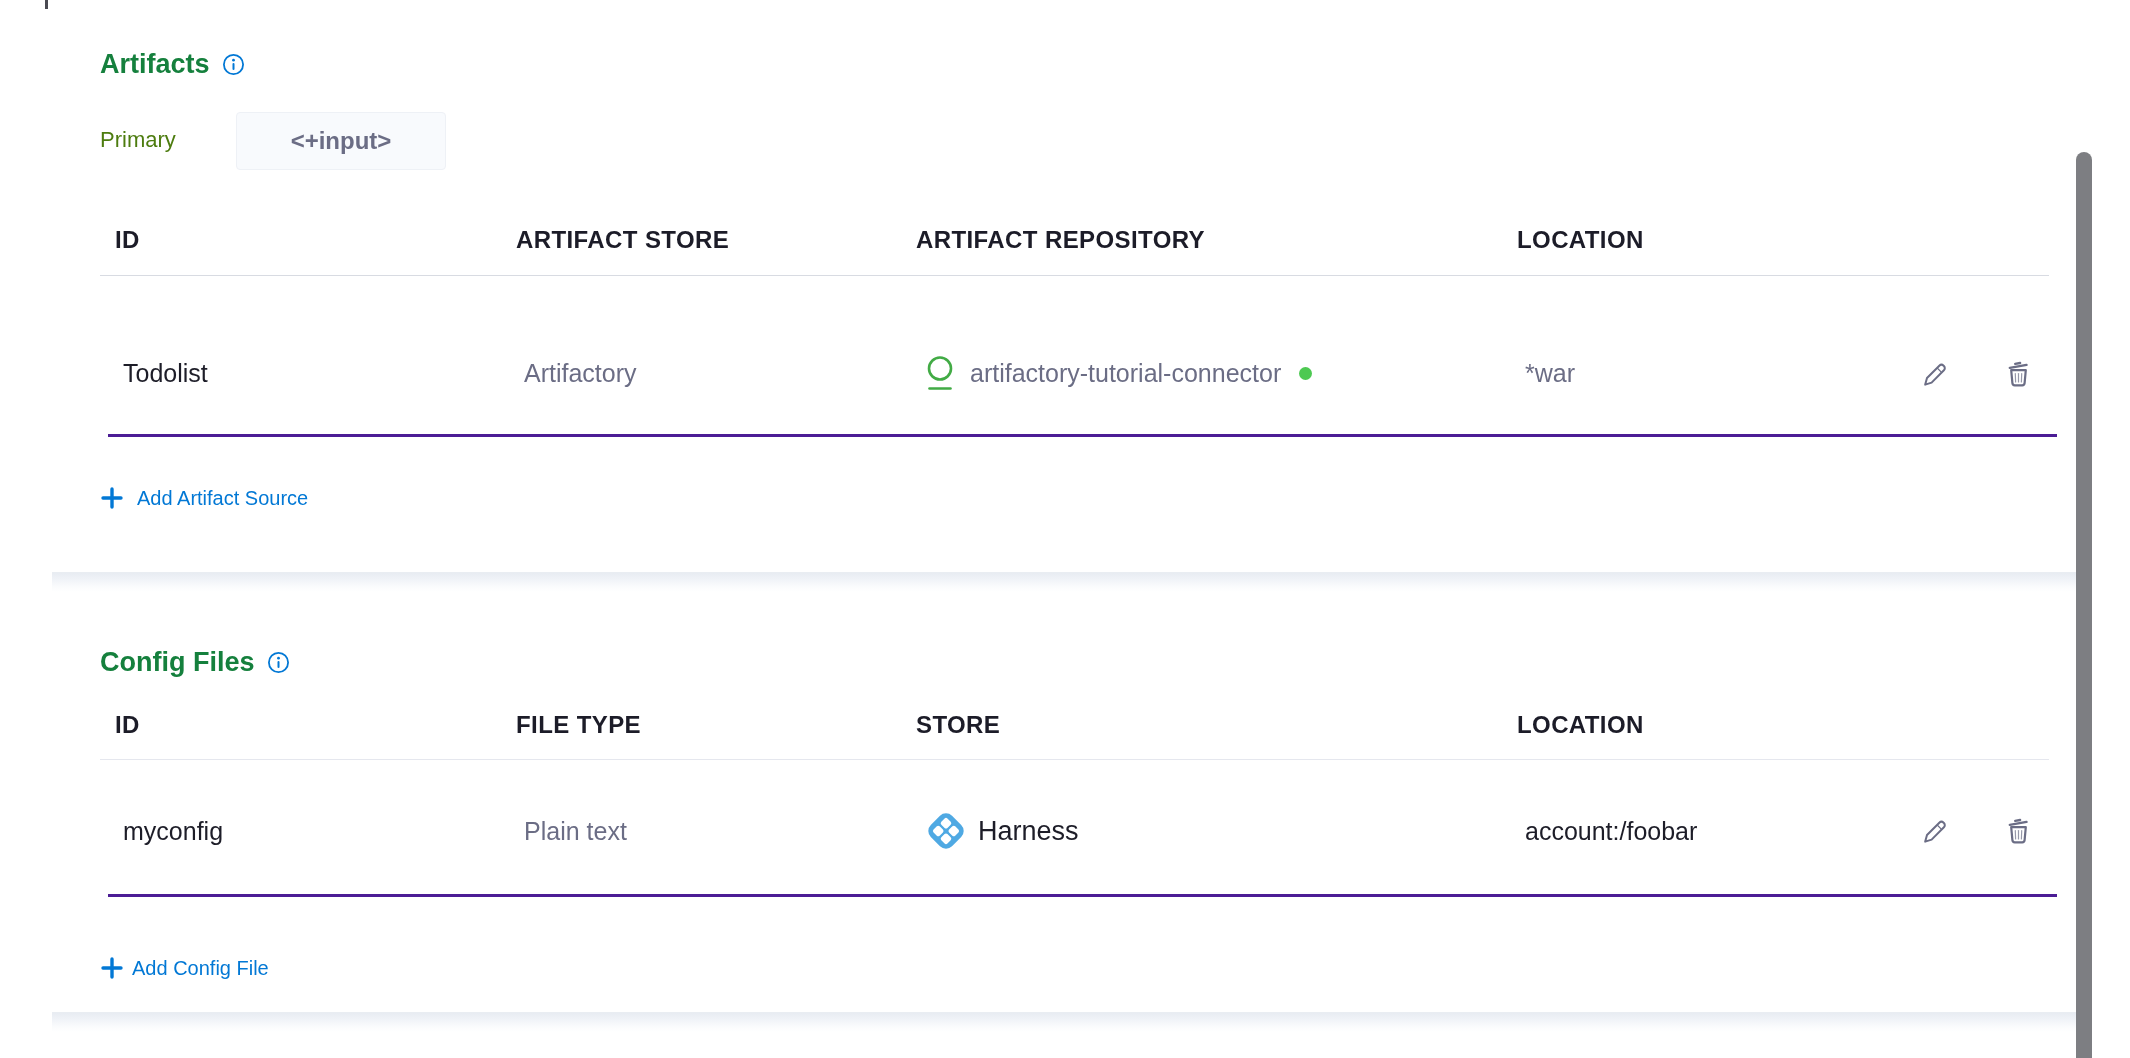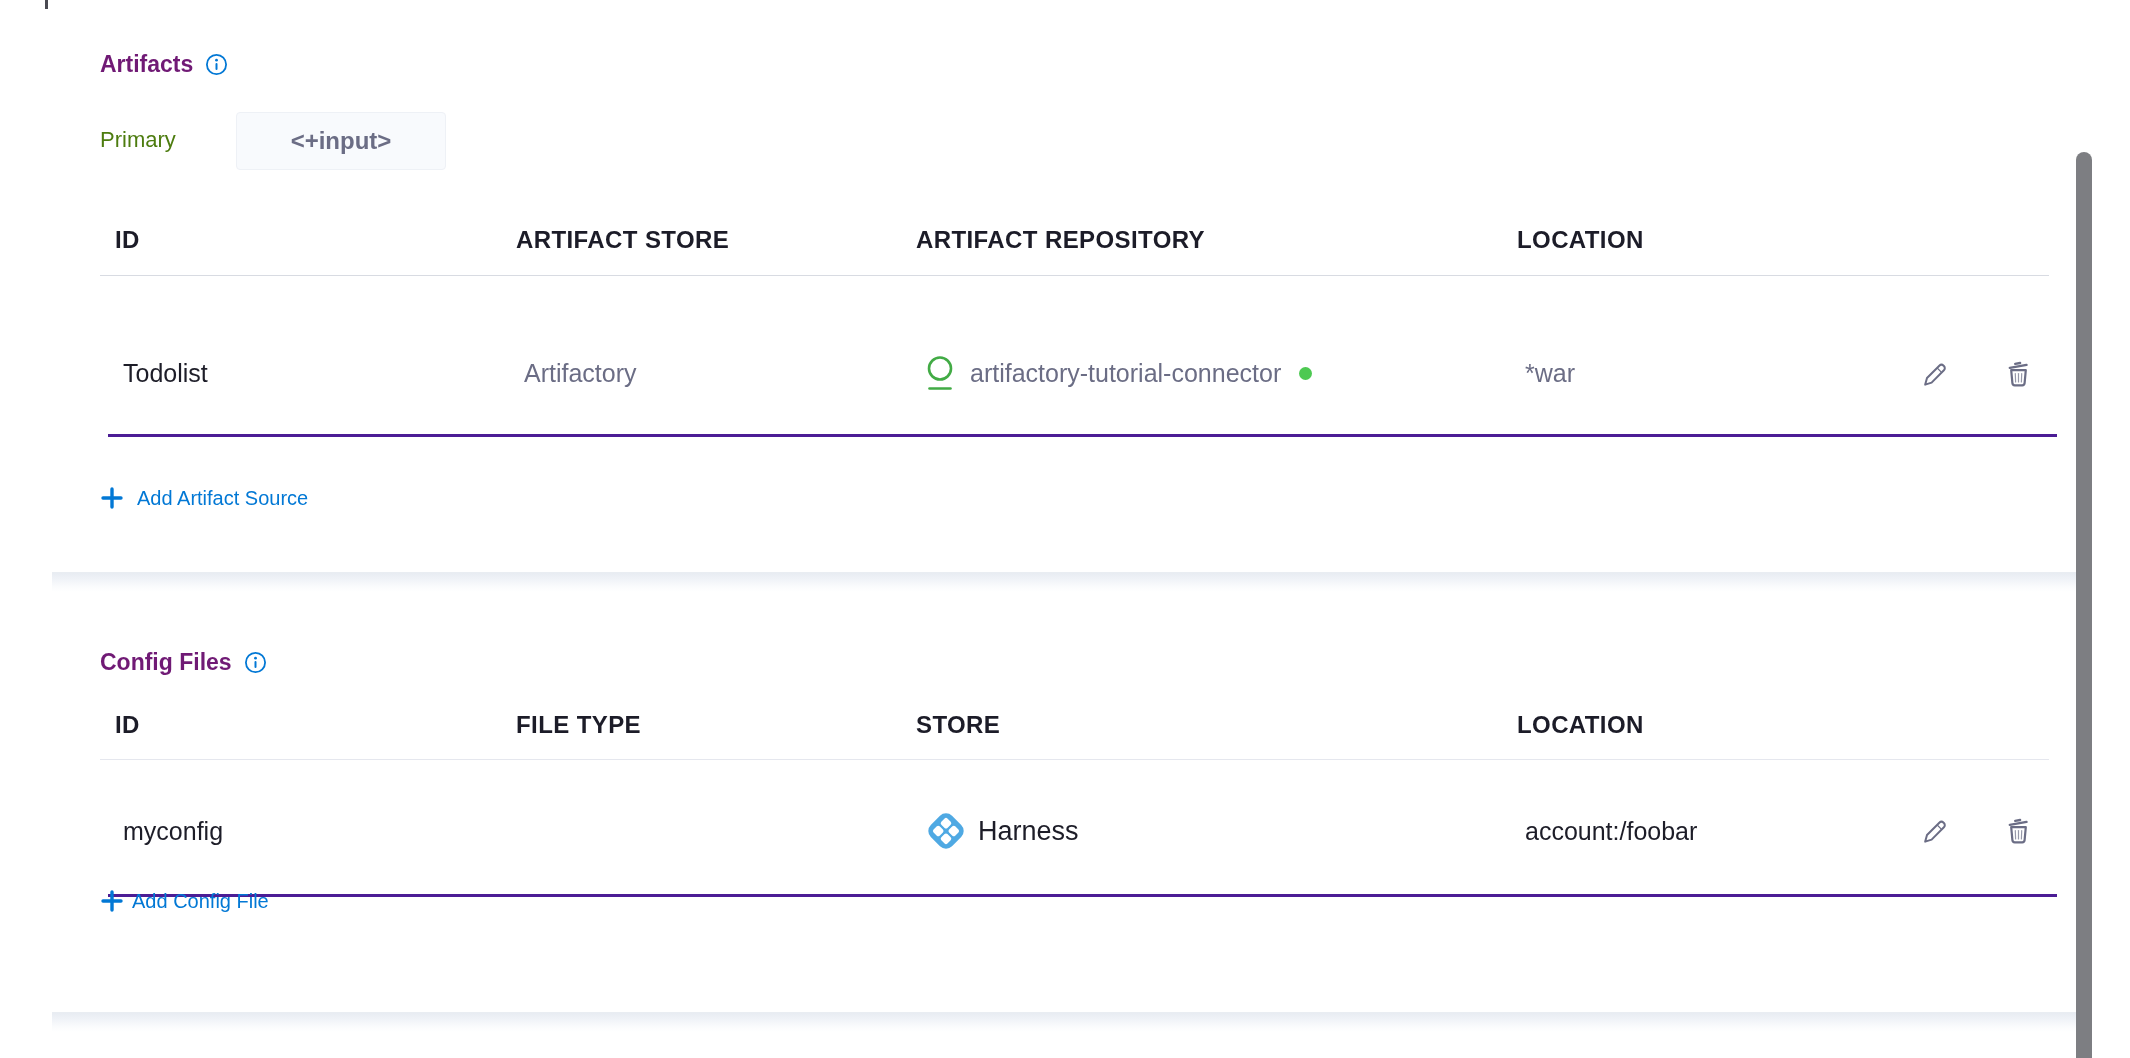--- a/index.html
+++ b/index.html
@@ -5,21 +5,21 @@
   * { margin:0; padding:0; box-sizing:border-box; }
   html,body { background:#ffffff; }
   .page {
     position:relative; width:2130px; height:1058px; background:#ffffff;
     font-family:"Liberation Sans", sans-serif; overflow:hidden; color:#1c1c28;
   }
   .top-tick { position:absolute; left:45px; top:0; width:3px; height:9px; background:#4a4a52; }
 
   
   .sec-title { position:absolute; left:100px; display:flex; align-items:center; gap:12px; height:32px; }
-  .sec-title h2 { font-size:23px; font-weight:700; color:#701a75; line-height:32px; }
+  .sec-title h2 { font-size:27px; font-weight:700; color:#15803d; line-height:32px; }
   .info-btn { display:inline-flex; align-items:center; cursor:pointer; background:none; border:none; padding:0; }
 
   
   .primary-label { position:absolute; left:100px; top:125px; font-size:22px; font-weight:400; color:#4d7c0f; line-height:30px; }
   .runtime-input {
     position:absolute; left:236px; top:112px; width:210px; height:58px;
     background:#f8fafd; border:1px solid #eef1f6; border-radius:4px;
     display:flex; align-items:center; justify-content:center; cursor:text;
   }
   .runtime-input span { font-size:24px; font-weight:600; color:#6b6d85;text-align:right; }
@@ -44,21 +44,21 @@
   .status-dot { width:13px; height:13px; border-radius:50%; background:#4dc952; margin-left:18px; display:inline-block; }
   .actions { position:absolute; right:22px; top:0; height:100%; display:flex; align-items:center; gap:50px; }
   .trow.t1 .actions { padding-top:36px; }
   .trow.t2 .actions { padding-top:8px; }
   .icon-btn { background:none; border:none; cursor:pointer; display:inline-flex; padding:0; }
 
   
   .add-btn { position:absolute; left:100px; height:36px; display:flex; align-items:center; gap:13px;
              background:none; border:none; cursor:pointer; font-family:inherit; }
   .add-btn .lbl { font-size:20px; font-weight:400; color:#0278d5; }
-  .add1 { top:480px; } .add2 { top:883px;gap:8px; }
+  .add1 { top:480px; } .add2 { top:950px;gap:8px; }
 
   
   .band { position:absolute; left:52px; width:2024px; height:20px;
           background:linear-gradient(to bottom, #e8ecf2 0%, #eff2f7 30%, #fbfcfd 75%, #ffffff 100%);
           border-top:1px solid #e9edf2; }
   .band1 { top:572px; } .band2 { top:1012px; }
 
   
   .scrollbar { position:absolute; left:2076px; top:152px; width:16px; height:906px;
                background:#7d7e82; border-radius:8px 8px 0 0; cursor:pointer; }
@@ -152,20 +152,21 @@
 
   <div class="thead t2">
     <span class="th c1">ID</span>
     <span class="th c2">FILE TYPE</span>
     <span class="th c3">STORE</span>
     <span class="th c4">LOCATION</span>
   </div>
 
   <div class="trow t2">
     <span class="td dark c1">myconfig</span>
+    <span class="td c2">Plain text</span>
     <span class="td c3">
       <span style="display:inline-flex;">
         <svg width="44" height="44" viewBox="0 0 44 44">
           <g transform="rotate(45 22 22)">
             <rect x="7" y="7" width="30" height="30" rx="8.5" fill="#4fa9e3"></rect>
             <rect x="12.2" y="12.2" width="8.6" height="8.6" rx="2" fill="#ffffff"></rect>
             <rect x="23.2" y="12.2" width="8.6" height="8.6" rx="2" fill="#ffffff"></rect>
             <rect x="12.2" y="23.2" width="8.6" height="8.6" rx="2" fill="#ffffff"></rect>
             <rect x="23.2" y="23.2" width="8.6" height="8.6" rx="2" fill="#ffffff"></rect>
           </g>

